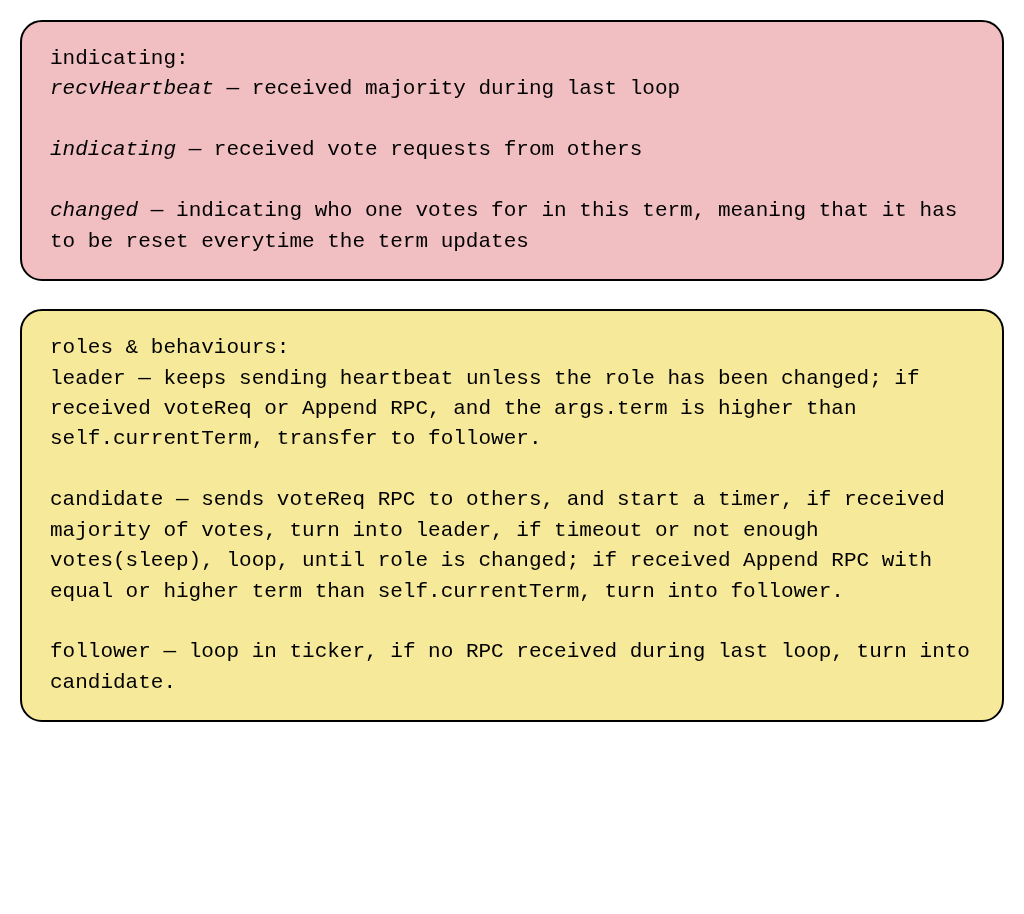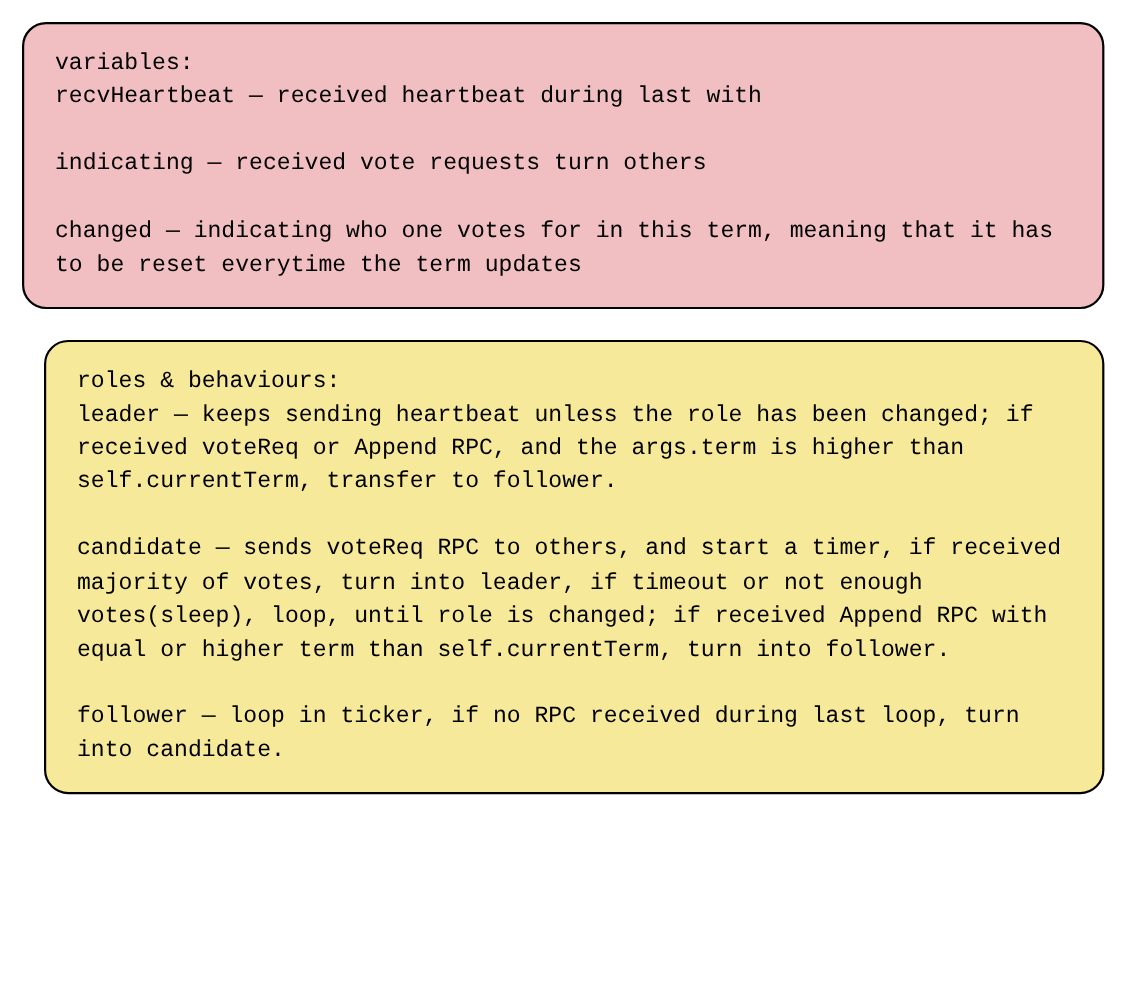--- a/index.html
+++ b/index.html
@@ -25,39 +25,39 @@
       line-height: 1.45;
       color: #000000;
       white-space: pre-wrap;
       word-wrap: break-word;
     }
     .box-pink {
       background-color: #f1bfc2;
     }
     .box-yellow {
       background-color: #f6e99a;
-      margin-left: 20px;
     }
     .section-heading {
       display: inline;
     }
     .var-name {
       display: inline;
+      font-style: italic;
     }
     .role-name {
       display: inline;
     }
   </style>
 </head>
 <body>
 
-<div class="box box-pink"><span class="section-heading">variables:</span>
-<span class="var-name">recvHeartbeat</span><span> — </span><span>received heartbeat during last with</span>
+<div class="box box-pink"><span class="section-heading">indicating:</span>
+<span class="var-name">recvHeartbeat</span><span> — </span><span>received majority during last loop</span>
 
-<span class="var-name">indicating</span><span> — </span><span>received vote requests turn others</span>
+<span class="var-name">indicating</span><span> — </span><span>received vote requests from others</span>
 
 <span class="var-name">changed</span><span> — </span><span>indicating who one votes for in this term, meaning that it has to be reset everytime the term updates</span></div>
 
 <div class="box box-yellow"><span class="section-heading">roles &amp; behaviours:</span>
 <span class="role-name">leader</span><span> — </span><span>keeps sending heartbeat unless the role has been changed; if received voteReq or Append RPC, and the args.term is higher than self.currentTerm, transfer to follower.</span>
 
 <span class="role-name">candidate</span><span> — </span><span>sends voteReq RPC to others, and start a timer, if received majority of votes, turn into leader, if timeout or not enough votes(sleep), loop, until role is changed; if received Append RPC with equal or higher term than self.currentTerm, turn into follower.</span>
 
 <span class="role-name">follower</span><span> — </span><span>loop in ticker, if no RPC received during last loop, turn into candidate.</span></div>
 

